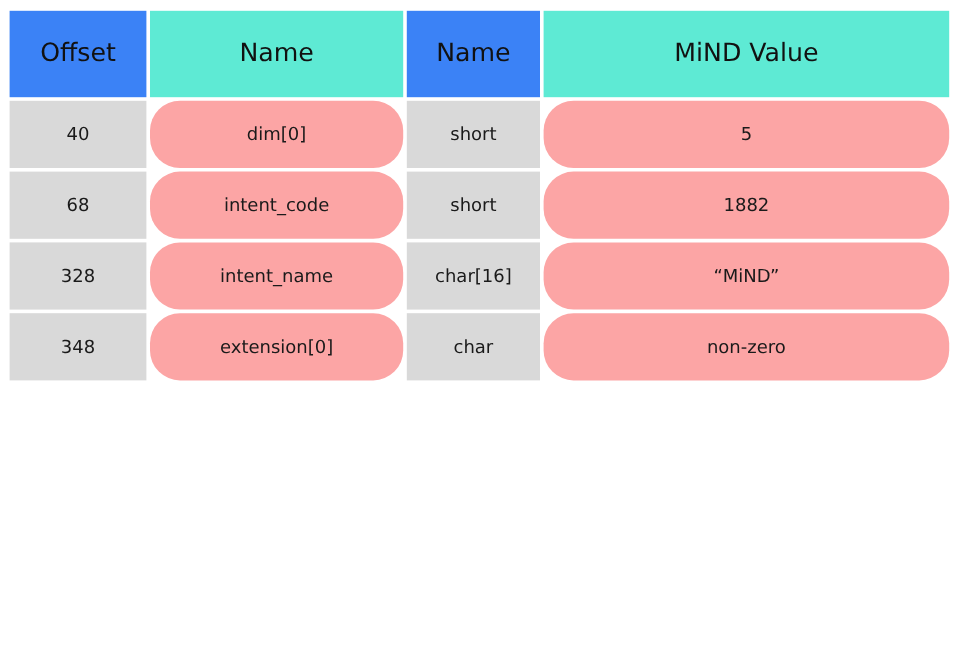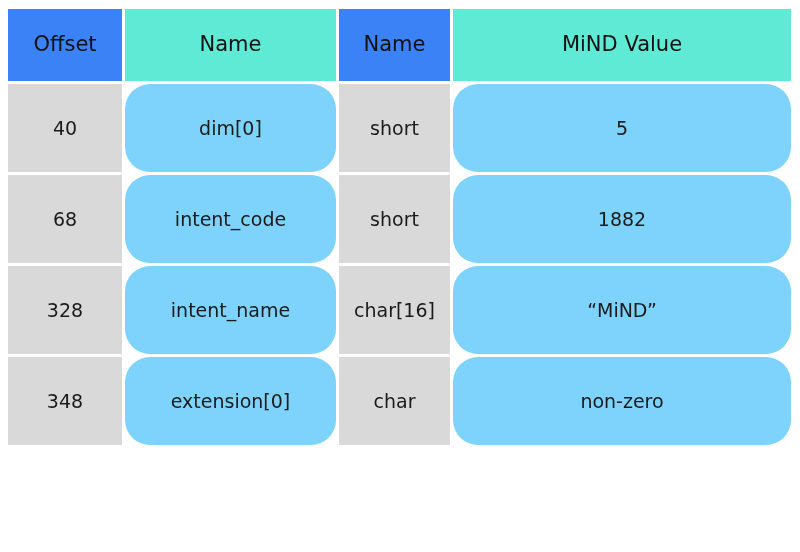--- a/index.html
+++ b/index.html
@@ -42,30 +42,30 @@
     color: #111111;
     text-align: center;
     vertical-align: middle;
     padding: 0;
   }
 
   th.hdr-light { background: #3b82f6; }
   th.hdr-dark  { background: #5eead4; }
 
   tbody td {
-    height: 88px;
-    font-size: 19px;
+    height: 56px;
+    font-size: 15px;
     color: #1a1a1a;
     text-align: center;
     vertical-align: middle;
     padding: 0;
   }
 
   td.cell-light { background: #d9d9d9; }
-  td.cell-dark  { background: #7dd3fc; border-radius: 25px; }
+  td.cell-dark  { background: #fca5a5; border-radius: 25px; }
 
   .cell-txt {
     display: block;
     line-height: 1.2;
     white-space: nowrap;
   }
 </style>
 </head>
 <body>
 

